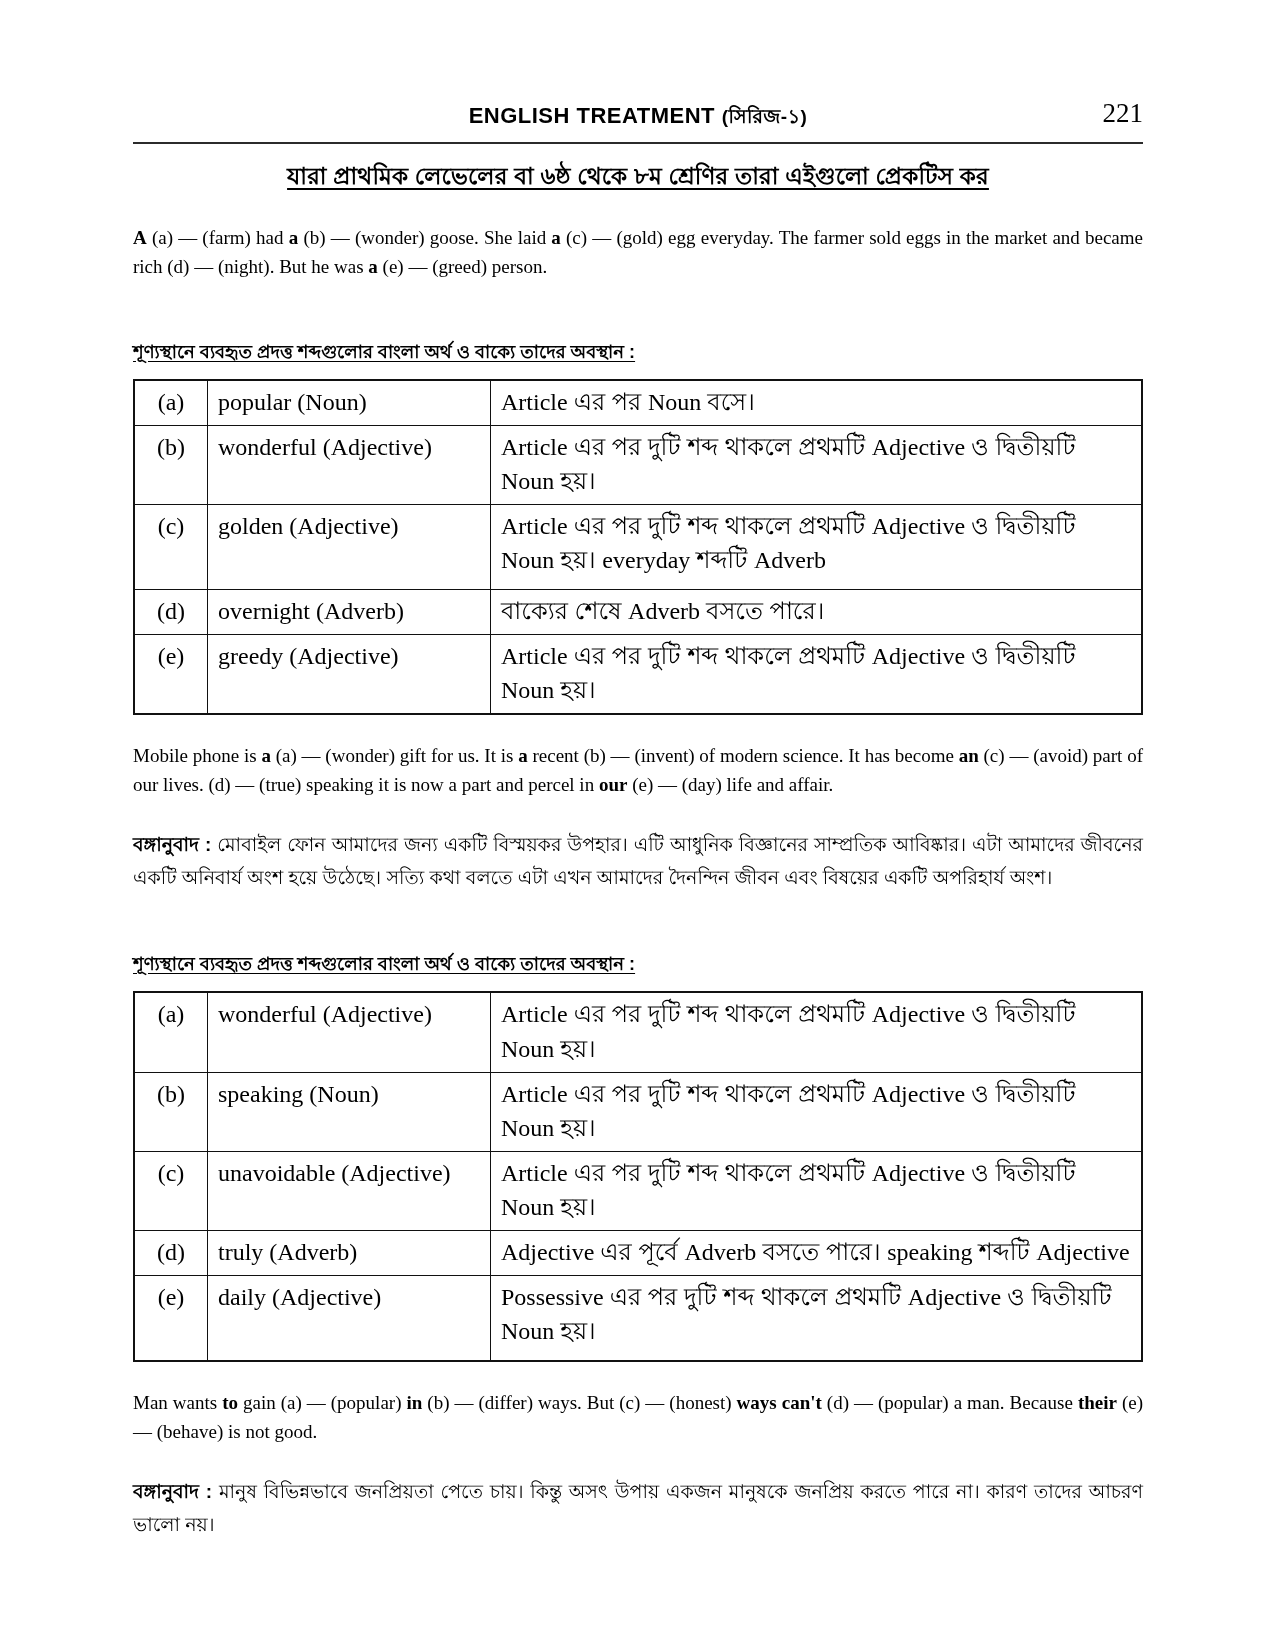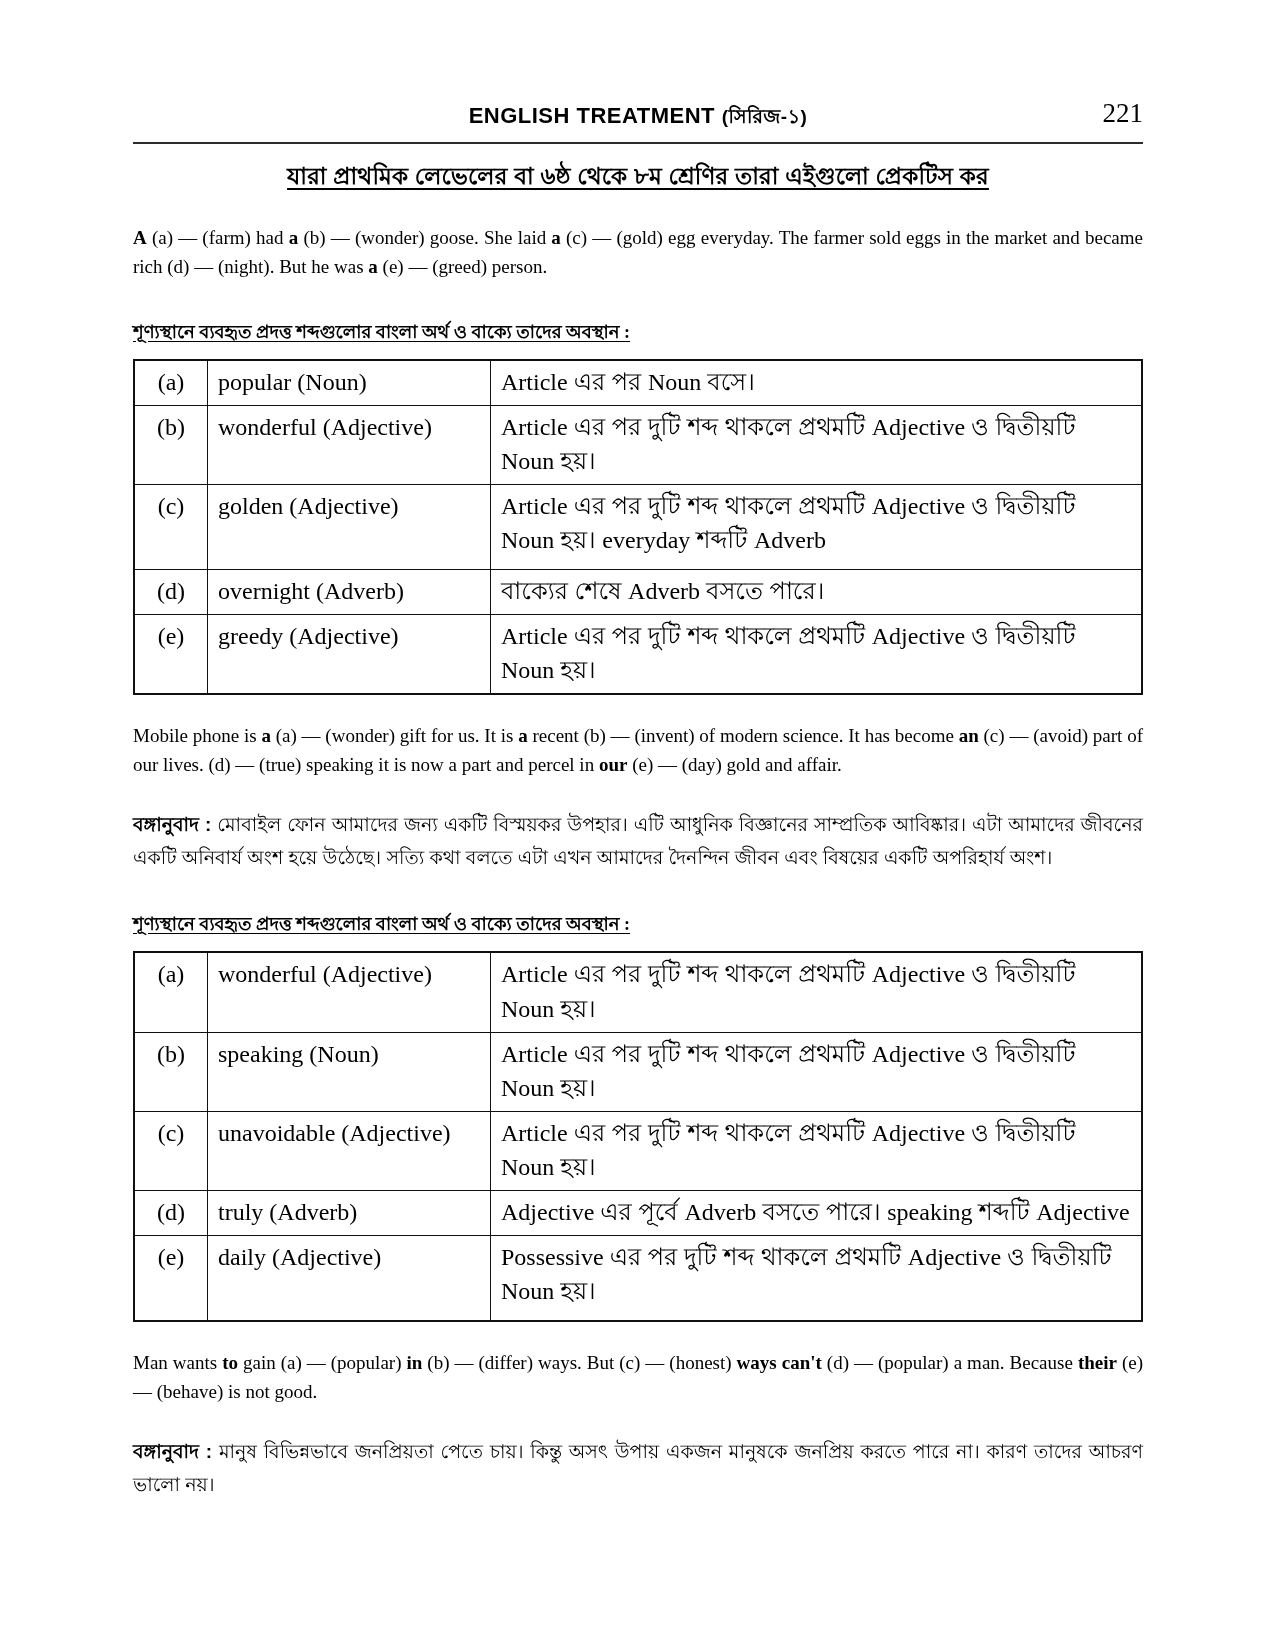--- a/index.html
+++ b/index.html
@@ -89,26 +89,26 @@
     line-height: 1.75;
     text-align: justify;
     margin-top: 28px;
   }
   .translation .lbl {
     font-weight: bold;
   }
 
   
   .sec-heading {
-    font-family: Liberation Serif, serif;
+    font-family: Liberation Sans, sans-serif;
     font-weight: bold;
     font-size: 18px;
     text-decoration: underline;
     text-underline-offset: 3px;
-    margin-top: 36px;
+    margin-top: 56px;
     margin-bottom: 10px;
   }
 
   
   table.ans {
     border-collapse: collapse;
     width: 100%;
     table-layout: fixed;
     border: 2px solid #111;
   }
@@ -174,21 +174,21 @@
               <td class="col-word">overnight (Adverb)</td>
               <td class="col-rule"><span class="bn-in">বাক্যের শেষে </span><span class="en-in">Adverb </span><span class="bn-in">বসতে পারে।</span></td>
             </tr>
             <tr>
               <td class="col-key">(e)</td>
               <td class="col-word">greedy (Adjective)</td>
               <td class="col-rule"><span class="en-in">Article </span><span class="bn-in">এর পর দুটি শব্দ থাকলে প্রথমটি </span><span class="en-in">Adjective </span><span class="bn-in">ও দ্বিতীয়টি </span><span class="en-in">Noun </span><span class="bn-in">হয়।</span></td>
             </tr>
           </tbody>
         </table>
-        <div class="passage"><span>Mobile phone is </span><b>a</b><span> (a) — (wonder) gift for us. It is </span><b>a</b><span> recent (b) — (invent) of modern science. It has become </span><b>an</b><span> (c) — (avoid) part of our lives. (d) — (true) speaking it is now a part and percel in </span><b>our</b><span> (e) — (day) gold and affair.</span></div>
+        <div class="passage"><span>Mobile phone is </span><b>a</b><span> (a) — (wonder) gift for us. It is </span><b>a</b><span> recent (b) — (invent) of modern science. It has become </span><b>an</b><span> (c) — (avoid) part of our lives. (d) — (true) speaking it is now a part and percel in </span><b>our</b><span> (e) — (day) life and affair.</span></div>
         <div class="translation"><span class="lbl">বঙ্গানুবাদ :</span><span> মোবাইল ফোন আমাদের জন্য একটি বিস্ময়কর উপহার। এটি আধুনিক বিজ্ঞানের সাম্প্রতিক আবিষ্কার। এটা আমাদের জীবনের একটি অনিবার্য অংশ হয়ে উঠেছে। সত্যি কথা বলতে এটা এখন আমাদের দৈনন্দিন জীবন এবং বিষয়ের একটি অপরিহার্য অংশ।</span></div>
         <div class="sec-heading">শূণ্যস্থানে ব্যবহৃত প্রদত্ত শব্দগুলোর বাংলা অর্থ ও বাক্যে তাদের অবস্থান :</div>
         <table class="ans">
           <tbody>
             <tr>
               <td class="col-key">(a)</td>
               <td class="col-word">wonderful (Adjective)</td>
               <td class="col-rule"><span class="en-in">Article </span><span class="bn-in">এর পর দুটি শব্দ থাকলে প্রথমটি </span><span class="en-in">Adjective </span><span class="bn-in">ও দ্বিতীয়টি </span><span class="en-in">Noun </span><span class="bn-in">হয়।</span></td>
             </tr>
             <tr>

